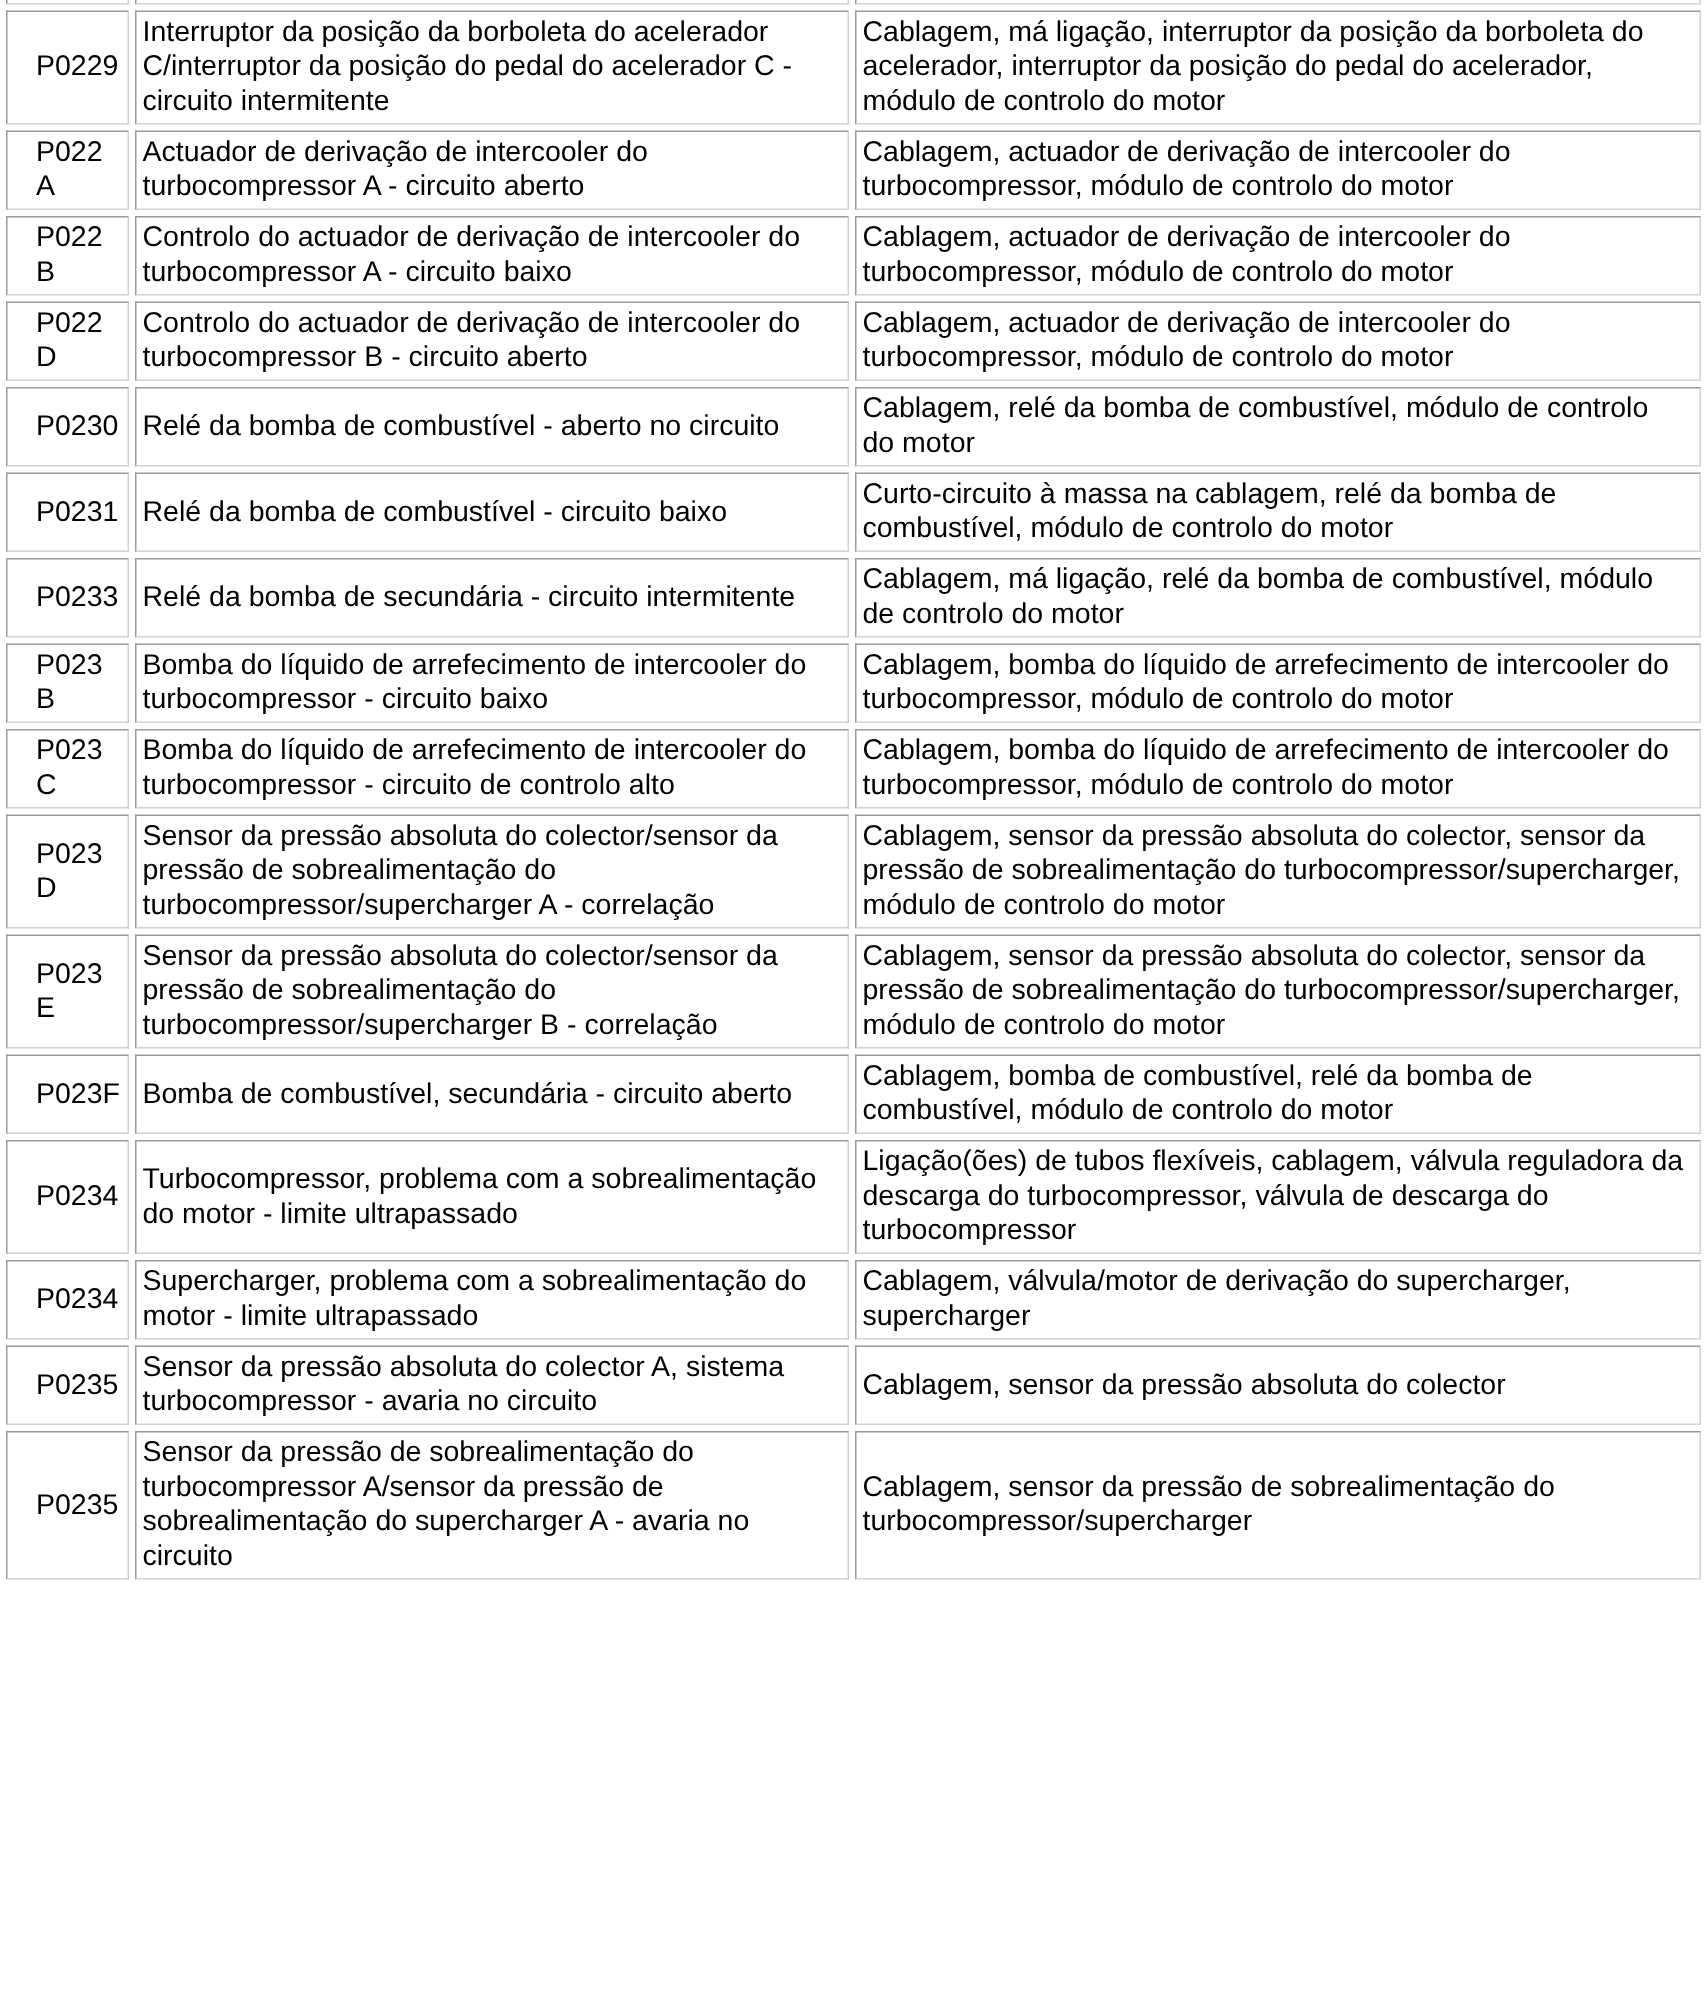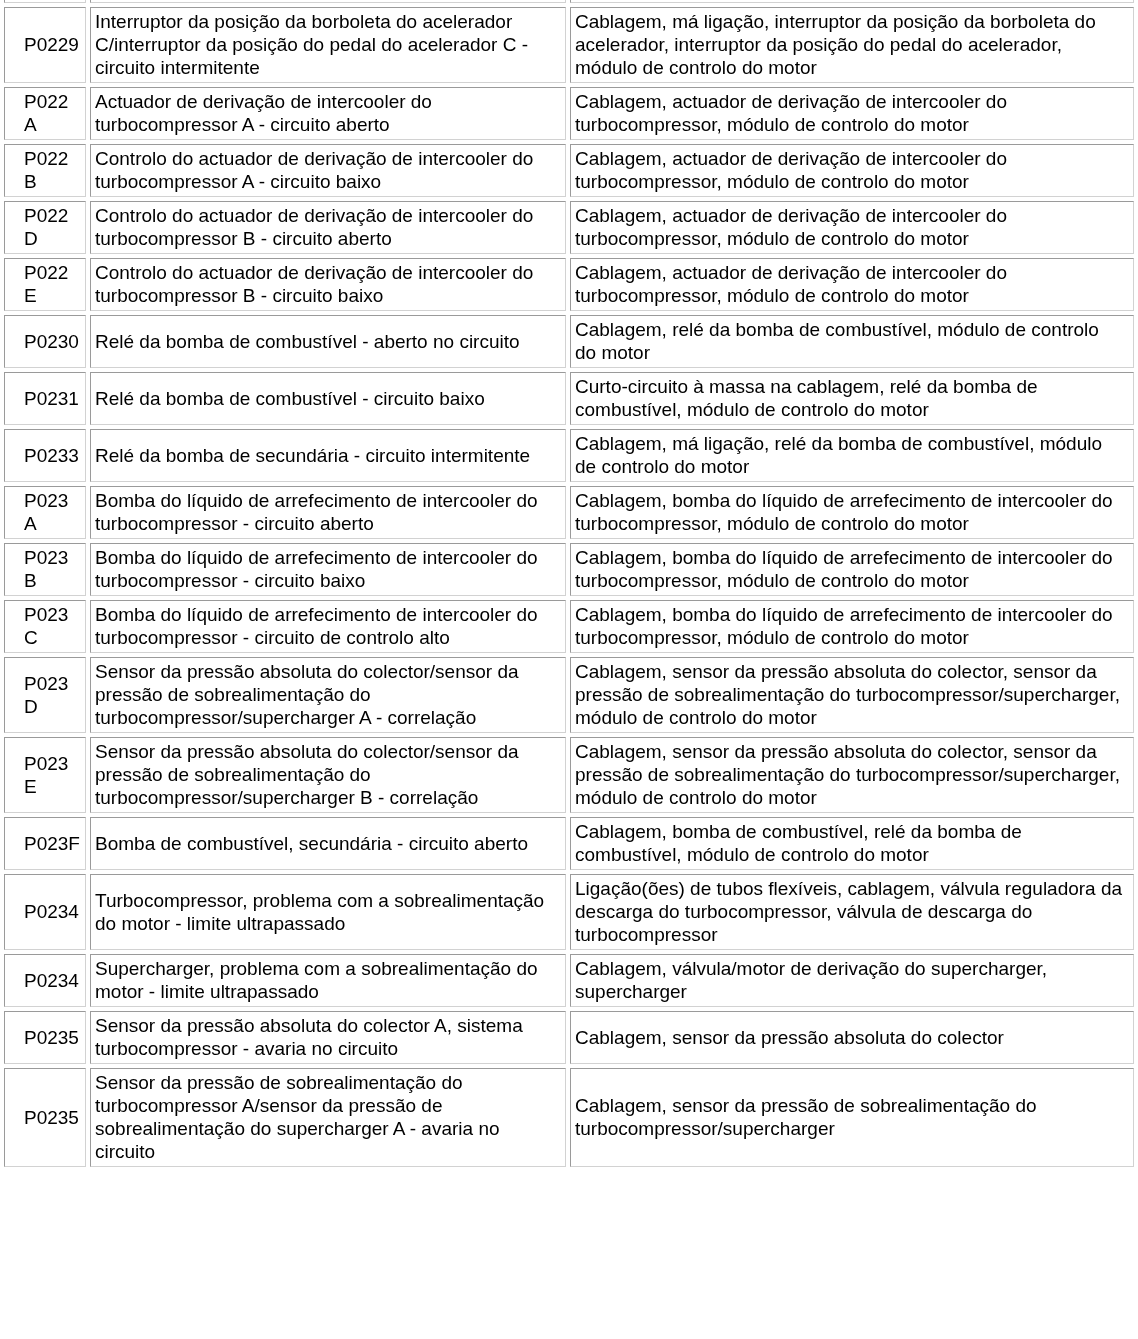--- a/index.html
+++ b/index.html
@@ -71,43 +71,33 @@
           <td class="code">P022B</td>
           <td class="desc">Controlo do actuador de derivação de intercooler do turbocompressor A - circuito baixo</td>
           <td class="cause">Cablagem, actuador de derivação de intercooler do turbocompressor, módulo de controlo do motor</td>
         </tr>
         <tr>
           <td class="code">P022D</td>
           <td class="desc">Controlo do actuador de derivação de intercooler do turbocompressor B - circuito aberto</td>
           <td class="cause">Cablagem, actuador de derivação de intercooler do turbocompressor, módulo de controlo do motor</td>
         </tr>
         <tr>
-          <td class="code">P022E</td>
-          <td class="desc">Controlo do actuador de derivação de intercooler do turbocompressor B - circuito baixo</td>
-          <td class="cause">Cablagem, actuador de derivação de intercooler do turbocompressor, módulo de controlo do motor</td>
-        </tr>
-        <tr>
           <td class="code">P0230</td>
           <td class="desc">Relé da bomba de combustível - aberto no circuito</td>
           <td class="cause">Cablagem, relé da bomba de combustível, módulo de controlo do motor</td>
         </tr>
         <tr>
           <td class="code">P0231</td>
           <td class="desc">Relé da bomba de combustível - circuito baixo</td>
           <td class="cause">Curto-circuito à massa na cablagem, relé da bomba de combustível, módulo de controlo do motor</td>
         </tr>
         <tr>
           <td class="code">P0233</td>
           <td class="desc">Relé da bomba de secundária - circuito intermitente</td>
           <td class="cause">Cablagem, má ligação, relé da bomba de combustível, módulo de controlo do motor</td>
-        </tr>
-        <tr>
-          <td class="code">P023A</td>
-          <td class="desc">Bomba do líquido de arrefecimento de intercooler do turbocompressor - circuito aberto</td>
-          <td class="cause">Cablagem, bomba do líquido de arrefecimento de intercooler do turbocompressor, módulo de controlo do motor</td>
         </tr>
         <tr>
           <td class="code">P023B</td>
           <td class="desc">Bomba do líquido de arrefecimento de intercooler do turbocompressor - circuito baixo</td>
           <td class="cause">Cablagem, bomba do líquido de arrefecimento de intercooler do turbocompressor, módulo de controlo do motor</td>
         </tr>
         <tr>
           <td class="code">P023C</td>
           <td class="desc">Bomba do líquido de arrefecimento de intercooler do turbocompressor - circuito de controlo alto</td>
           <td class="cause">Cablagem, bomba do líquido de arrefecimento de intercooler do turbocompressor, módulo de controlo do motor</td>

